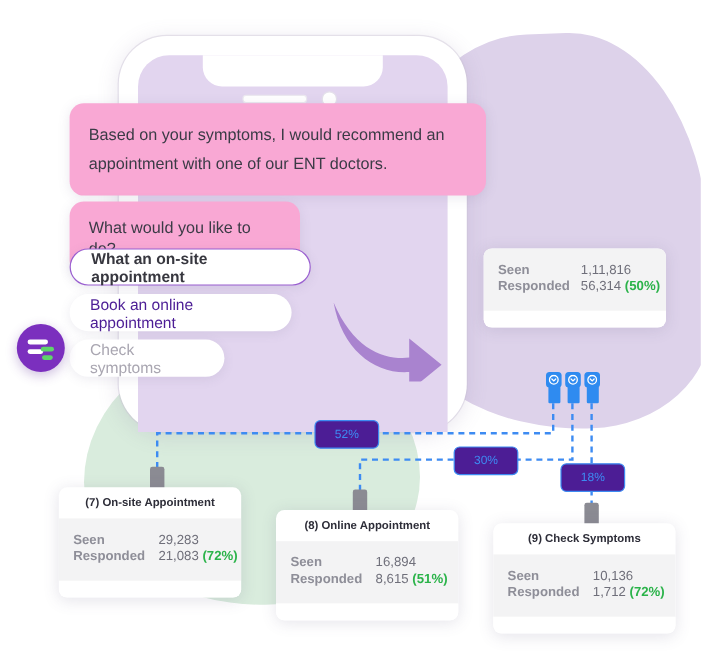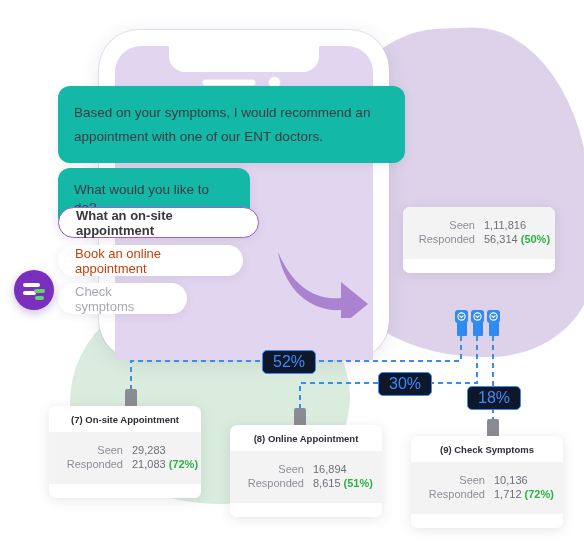--- a/index.html
+++ b/index.html
@@ -41,42 +41,42 @@
     position:absolute;left:50%;margin-left:-42px;top:49px;width:52px;height:5px;
     background:#ffffff;border-radius:3px;border:1px solid #ece9f0;
   }
   .camera{
     position:absolute;left:50%;margin-left:24px;top:46px;width:11px;height:11px;
     border-radius:50%;background:#ffffff;border:1px solid #e4e0ea;
   }
 
   
   .bubble{
-    position:absolute;background:#14b8a6;border-radius:12px;
+    position:absolute;background:#f9a8d4;border-radius:12px;
     box-shadow:0 2px 10px rgba(110,95,140,.13);
     color:#3b3b46;
   }
   .bubble-msg{
     left:58px;top:86px;width:315px;padding:15px 16px;
     font-size:13.5px;line-height:1.75;
   }
   .bubble-q{
     left:58px;top:168px;width:160px;padding:13px 16px;
     font-size:13.5px;line-height:1.3;
   }
   .opt{
     position:absolute;left:58px;height:31px;border-radius:17px;background:#ffffff;
     display:flex;align-items:center;padding:0 17px;font-size:13px;
     box-shadow:0 2px 9px rgba(110,95,140,.12);
     box-sizing:border-box;
   }
   .opt-sel{
     top:207px;width:201px;border:1.5px solid #9a5fd0;color:#37373f;font-weight:700;
   }
-  .opt-2{top:245px;width:185px;color:#c2410c;}
+  .opt-2{top:245px;width:185px;color:#4c1d95;}
   .opt-3{top:283px;width:129px;color:#a9a6b1;}
 
   .avatar{
     position:absolute;left:14px;top:270px;width:40px;height:40px;border-radius:50%;
     background:#7b2fbe;box-shadow:0 3px 10px rgba(90,40,150,.3);
   }
   .avatar .b{position:absolute;border-radius:2px;height:4px;}
   .avatar .b1{left:9px;top:13px;width:17px;background:#ffffff;}
   .avatar .b2{left:9px;top:21px;width:13px;background:#ffffff;}
   .avatar .b3{left:20px;top:19px;width:11px;background:#5fd46a;}
@@ -90,21 +90,21 @@
     position:absolute;background:#ffffff;border-radius:7px;
     box-shadow:0 2px 12px rgba(90,80,120,.15);
     overflow:hidden;
   }
   .card-title{
     text-align:center;font-size:9.5px;font-weight:700;color:#2d2d38;
     padding:8px 6px 7px;
   }
   .card-body{background:#f3f3f4;padding:10px 12px 12px;}
   .stat-row{display:flex;align-items:baseline;justify-content:flex-start;margin:2px 0;font-size:11px;}
-  .stat-label{color:#8e8e98;text-align:right;flex:0 0 auto;}
+  .stat-label{color:#8e8e98;flex:0 0 auto;font-weight:bold;}
   .stat-vals{color:#6f6f7a;margin-left:9px;white-space:nowrap;}
   .pct{color:#2bb34a;font-weight:700;}
   .card-foot{height:14px;background:#ffffff;}
 
   .card6{left:403px;top:207px;width:152px;}
   .card6 .stat-label{width:60px;}
   .card7{left:49px;top:406px;width:152px;}
   .card7 .stat-label{width:62px;}
   .card8{left:230px;top:425px;width:152px;}
   .card8 .stat-label{width:62px;}
@@ -115,22 +115,22 @@
   .handle-blue{position:absolute;width:13px;height:26px;}
   .handle-blue .cap{
     position:absolute;left:0;top:0;width:13px;height:13px;border-radius:3px;
     background:#2f8bf0;display:flex;align-items:center;justify-content:center;
   }
   .handle-blue .bar{position:absolute;left:1.5px;top:12px;width:10px;height:14px;background:#2f8bf0;border-radius:1px;}
   .handle-gray{position:absolute;width:12px;height:20px;background:#8b8b93;border-radius:2px;}
 
   
   .badge{
-    position:absolute;border:1.4px solid #3d8bf2;background:#0f172a;border-radius:5px;
-    color:#3d8bf2;font-size:16px;display:flex;align-items:center;justify-content:center;
+    position:absolute;border:1.4px solid #3d8bf2;background:#4c1d95;border-radius:5px;
+    color:#3d8bf2;font-size:10px;display:flex;align-items:center;justify-content:center;
     height:22px;
   }
   .b52{left:262px;top:350px;width:52px;}
   .b30{left:378px;top:372px;width:52px;}
   .b18{left:467px;top:386px;width:52px;}
 
   svg.links{position:absolute;left:0;top:0;width:584px;height:551px;pointer-events:none;}
 </style>
 </head>
 <body>

